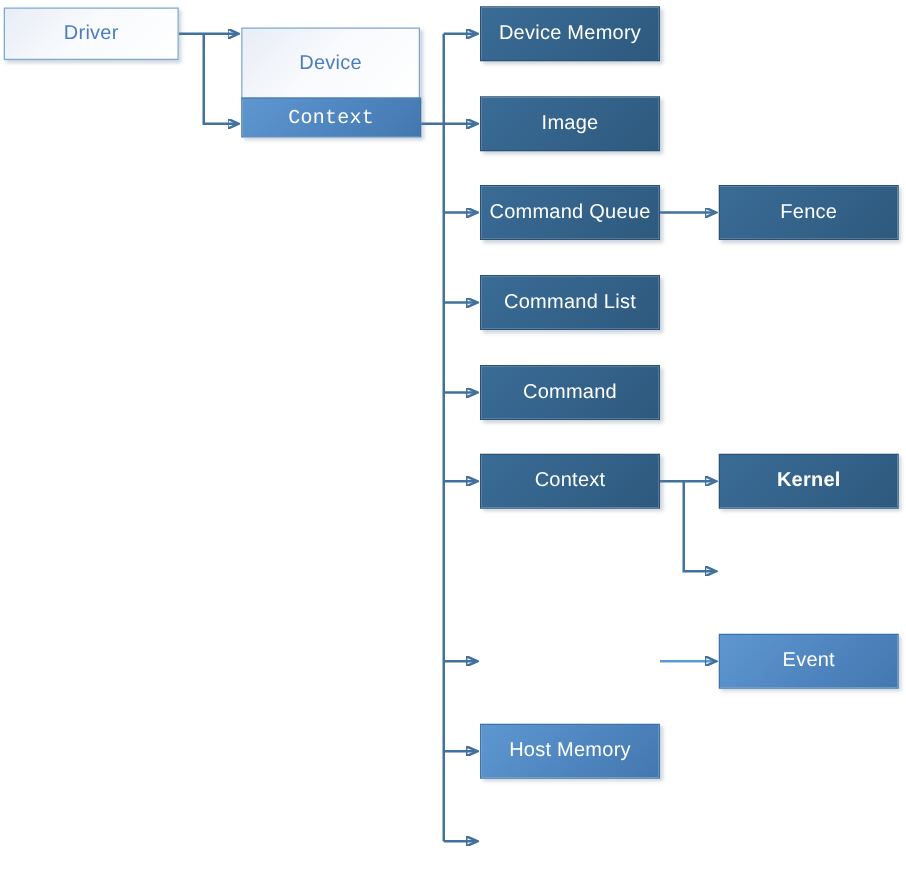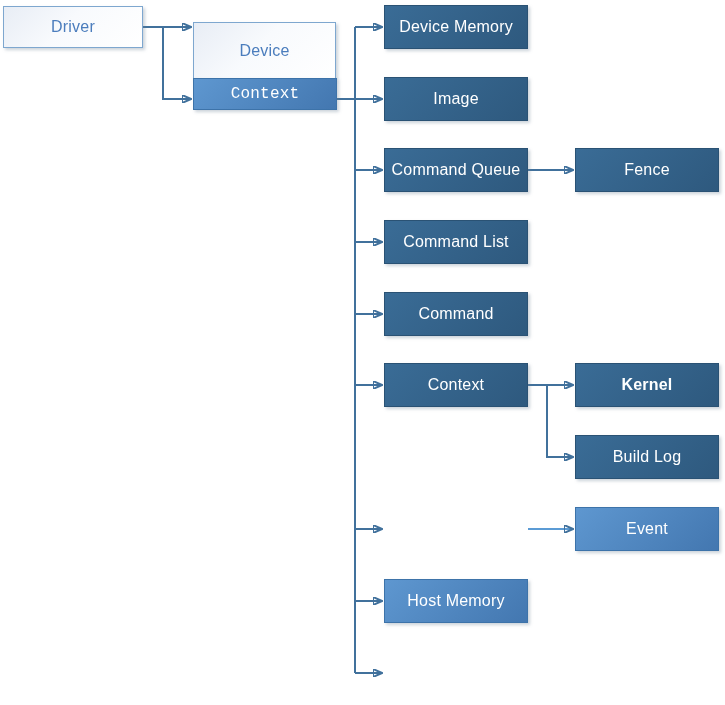--- a/index.html
+++ b/index.html
@@ -128,20 +128,17 @@
   <div class="node mid n-host-memory">
     <span>Host Memory</span>
   </div>
 
   <div class="node dark n-fence">
     <span>Fence</span>
   </div>
   <div class="node dark n-kernel">
     <span>Kernel</span>
   </div>
-  <div class="node dark n-build-log">
-    <span>Build Log</span>
-  </div>
   <div class="node mid n-event">
     <span>Event</span>
   </div>
 
 </div>
 
 </body></html>

